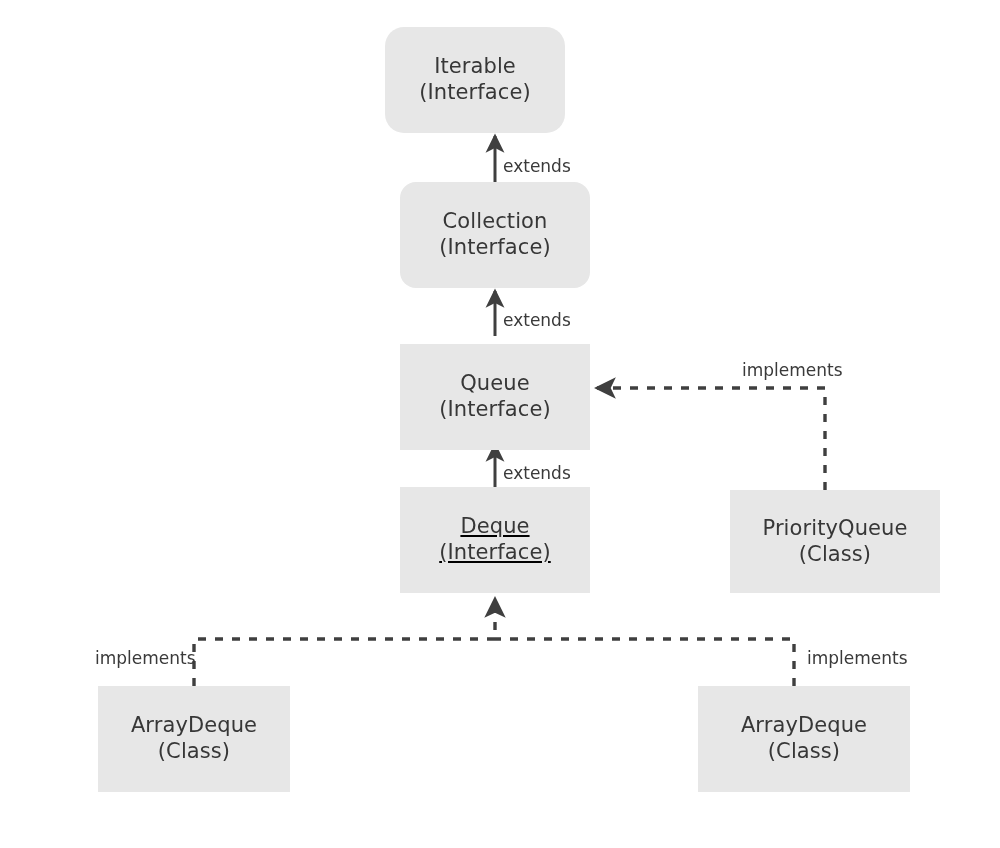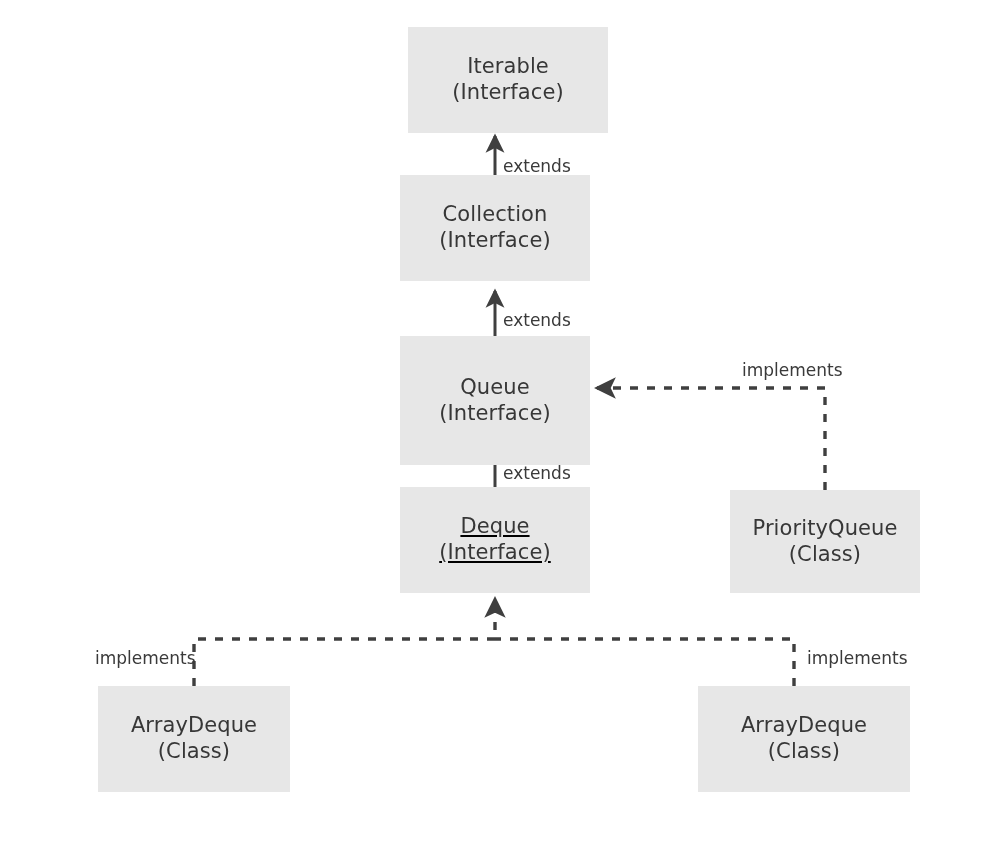--- a/index.html
+++ b/index.html
@@ -88,49 +88,49 @@
 
     <g>
       <path d="M 194 686 L 194 639 L 495 639 L 495 599" fill="none" stroke="#3f3f3f" stroke-width="3.4" stroke-dasharray="8 9" stroke-linecap="butt" marker-end="url(#arrow-dashed)"></path>
     </g>
 
     <g>
       <path d="M 794 686 L 794 639 L 495 639" fill="none" stroke="#3f3f3f" stroke-width="3.4" stroke-dasharray="8 9" stroke-linecap="butt"></path>
     </g>
   </svg>
 
-  <div class="node" style="left:408px; top:27px; width:200px; height:106px;">
+  <div class="node" style="left:385px; top:27px; width:180px; height:106px;border-radius:19px;">
     <div class="node-label">
       <span>Iterable</span>
       <span class="sub">(Interface)</span>
     </div>
   </div>
 
-  <div class="node" style="left:400px; top:175px; width:190px; height:106px;">
+  <div class="node" style="left:400px; top:182px; width:190px; height:106px;border-radius:16px;">
     <div class="node-label">
       <span>Collection</span>
       <span class="sub">(Interface)</span>
     </div>
   </div>
 
-  <div class="node" style="left:400px; top:336px; width:190px; height:129px;">
+  <div class="node" style="left:400px; top:344px; width:190px; height:106px;">
     <div class="node-label">
       <span>Queue</span>
       <span class="sub">(Interface)</span>
     </div>
   </div>
 
   <div class="node" style="left:400px; top:487px; width:190px; height:106px;text-decoration:underline;">
     <div class="node-label">
       <span>Deque</span>
       <span class="sub">(Interface)</span>
     </div>
   </div>
 
-  <div class="node" style="left:730px; top:490px; width:190px; height:103px;">
+  <div class="node" style="left:730px; top:490px; width:210px; height:103px;">
     <div class="node-label">
       <span>PriorityQueue</span>
       <span class="sub">(Class)</span>
     </div>
   </div>
 
   <div class="node" style="left:98px; top:686px; width:192px; height:106px;">
     <div class="node-label">
       <span>ArrayDeque</span>
       <span class="sub">(Class)</span>

